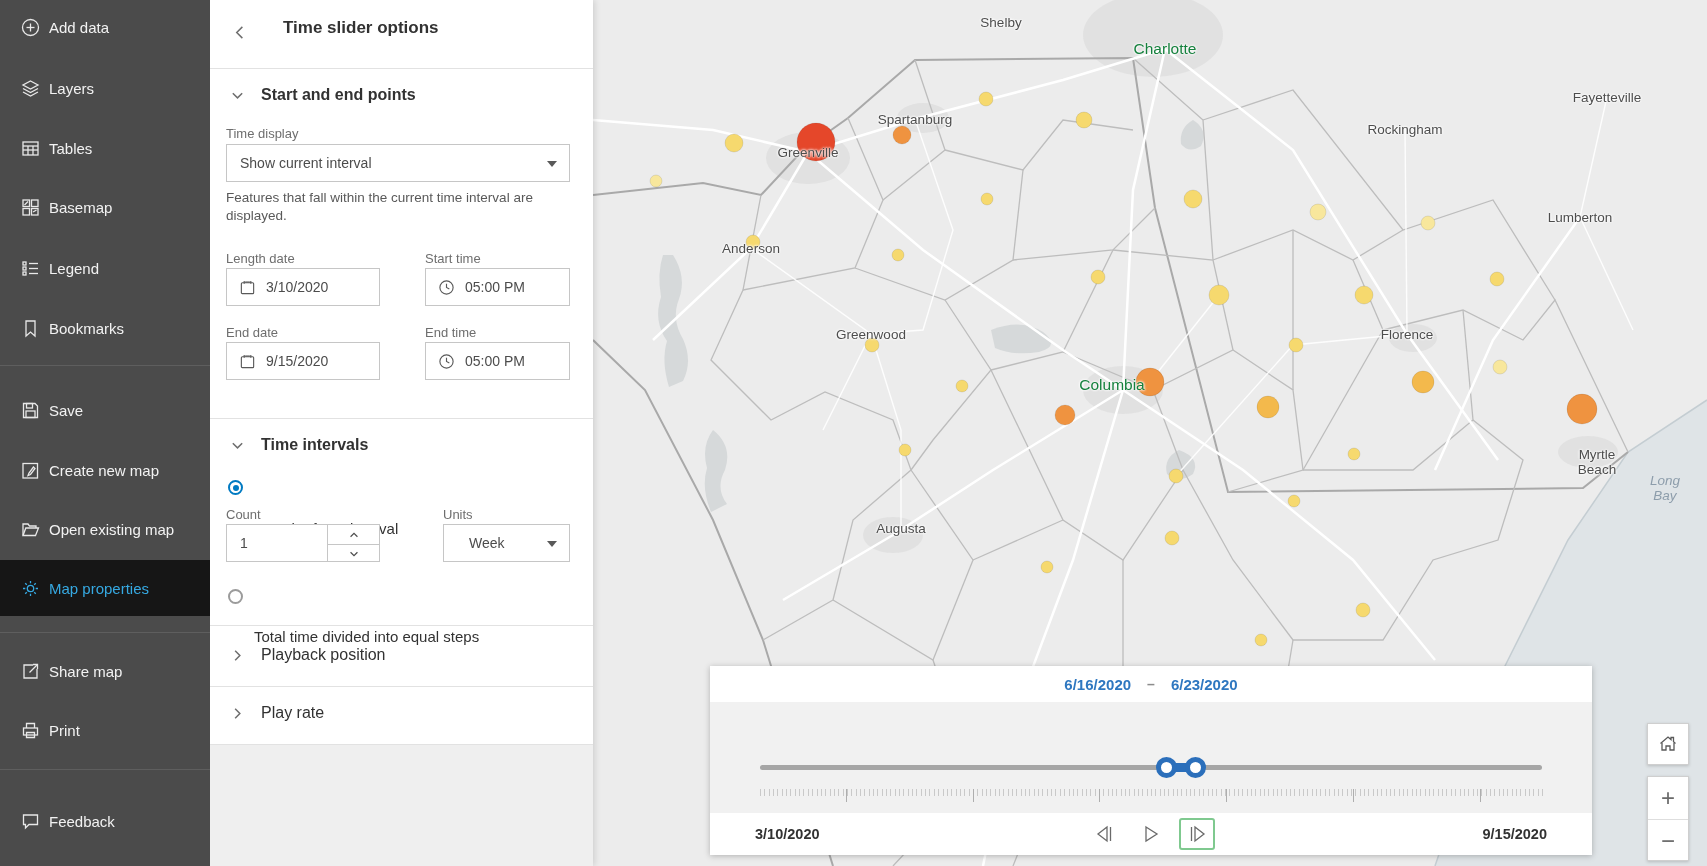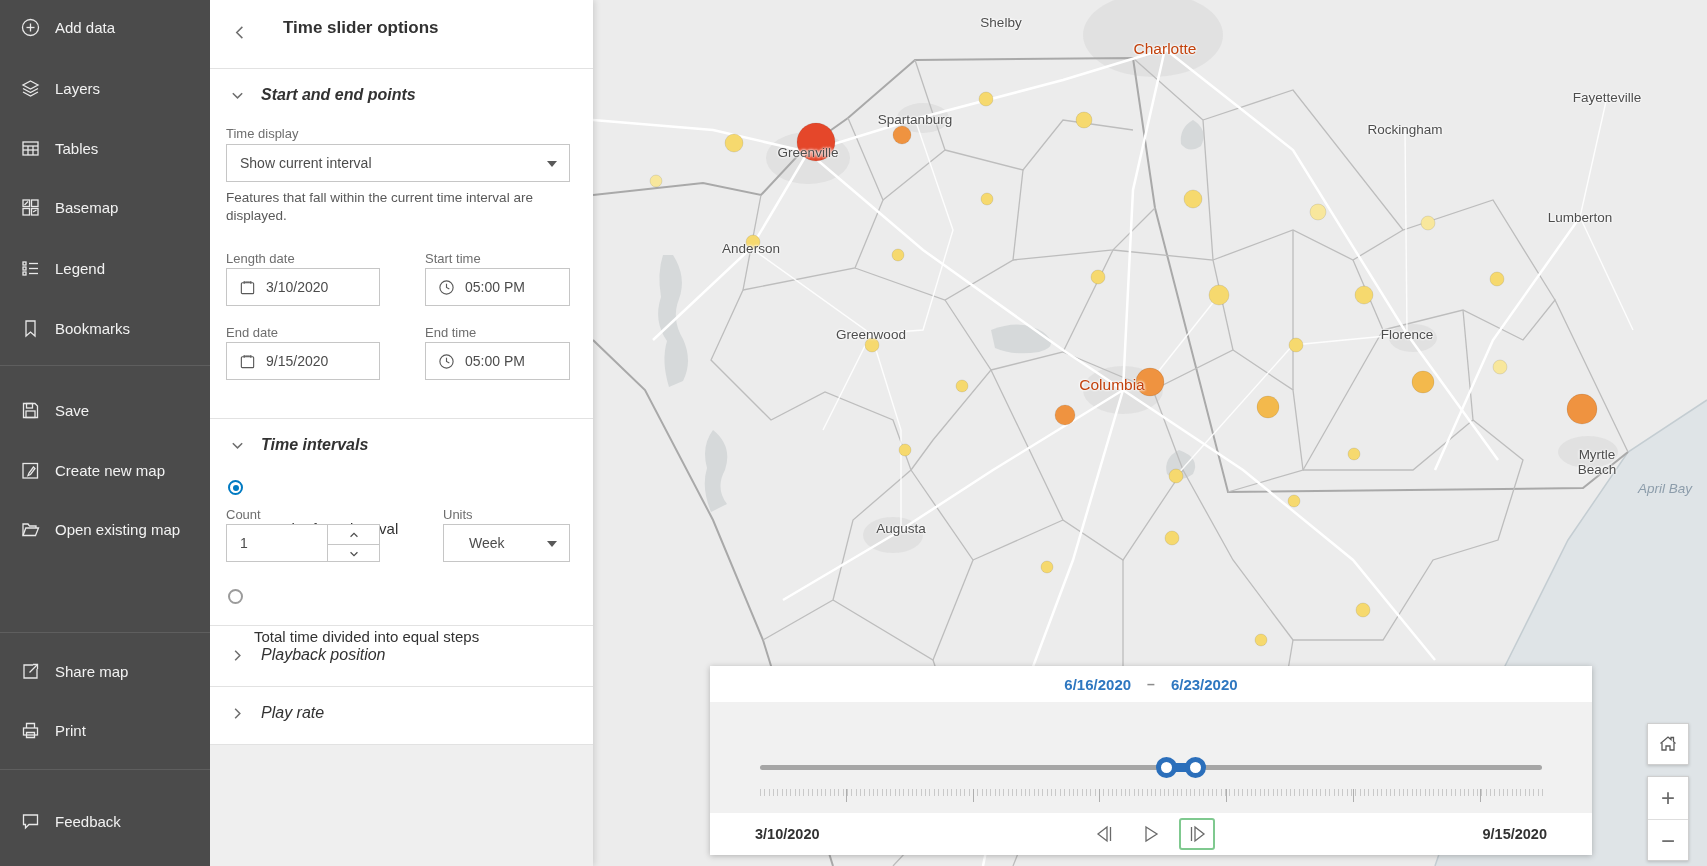--- a/index.html
+++ b/index.html
@@ -3,38 +3,38 @@
 <meta charset="utf-8">
 <style>
   * { margin:0; padding:0; box-sizing:border-box; }
   html,body { width:1707px; height:866px; overflow:hidden;
     font-family:"Liberation Sans","DejaVu Sans",sans-serif; background:#ececec; }
   #app { position:relative; width:1707px; height:866px; display:flex; }
 
   
   #sidebar { position:relative; width:210px; height:866px; background:#4b4b4b; flex:0 0 210px; z-index:30; }
   .side-item { position:absolute; left:0; width:210px; height:44px; display:flex; align-items:center;
-    padding-left:20px; gap:14px; color:#f2f2f2; font-size:15px; cursor:pointer; }
+    padding-left:20px; gap:8px; color:#f2f2f2; font-size:15px; cursor:pointer; }
   .side-item .icn { width:21px; height:21px; flex:0 0 21px; display:flex; align-items:center; justify-content:center; }
   .side-item .icn svg { width:21px; height:21px; stroke:#e8e8e8; fill:none; stroke-width:1.3; }
   .side-item.active { background:#161616; height:56px; }
   .side-item.active .lbl { color:#36a9e2; }
   .side-item.active .icn svg { stroke:#36a9e2; }
   .side-divider { position:absolute; left:0; width:210px; height:1px; background:#5e5e5e; }
 
   
   #options-panel { position:relative; width:383px; flex:0 0 383px; height:866px; background:#efefef; z-index:20;
     box-shadow:2px 0 6px rgba(0,0,0,.12); }
   #panel-card { position:absolute; top:0; left:0; width:383px; height:745px; background:#ffffff; }
   .pdivider { position:absolute; left:0; width:383px; height:1px; background:#e2e2e2; }
   .panel-header { position:absolute; top:14px; left:0; width:383px; height:36px; }
   .back-btn { position:absolute; left:16px; top:4px; width:28px; height:28px; display:flex; align-items:center;
     justify-content:center; cursor:pointer; color:#6e6e6e; }
   .panel-title { position:absolute; left:73px; top:4px; font-size:17px; font-weight:700; color:#323232; }
-  .sec-header { position:absolute; left:0; width:383px; height:30px; cursor:pointer;font-style:italic; }
+  .sec-header { position:absolute; left:0; width:383px; height:30px; cursor:pointer; }
   .sec-chev { position:absolute; left:20px; top:4px; width:16px; height:16px; color:#6e6e6e; }
   .sec-chev svg { width:15px; height:15px; stroke:#6e6e6e; fill:none; stroke-width:1.6; }
   .sec-title { position:absolute; left:51px; top:2px; font-size:16px; font-weight:700; color:#323232; }
   .field-label { position:absolute; font-size:13px; color:#6e6e6e; }
   .input-box { position:absolute; height:38px; background:#fff; border:1px solid #c6c6c6; display:flex;
     align-items:center; font-size:14px; color:#4c4c4c; cursor:pointer; }
   .input-box .bicon { margin-left:12px; margin-right:10px; display:flex; }
   .input-box .bicon svg { width:17px; height:17px; stroke:#595959; fill:none; stroke-width:1.2; }
   .caret { position:absolute; right:12px; top:16px; width:0; height:0; border-left:5px solid transparent;
     border-right:5px solid transparent; border-top:6px solid #595959; }
@@ -47,21 +47,21 @@
   .stepper { position:absolute; width:52px; height:38px; border:1px solid #c6c6c6; border-left:none; background:#fff; }
   .stepper .half { width:100%; height:19px; display:flex; align-items:center; justify-content:center; cursor:pointer; }
   .stepper .half + .half { border-top:1px solid #c6c6c6; }
   .stepper svg { width:12px; height:12px; stroke:#4c4c4c; fill:none; stroke-width:1.4; }
 
   
   #map { position:relative; flex:1 1 auto; height:866px; background:#ececec; overflow:hidden; }
   #map-svg { position:absolute; left:0; top:0; }
   .city { position:absolute; transform:translate(-50%,-50%); font-size:13.5px; color:#4d4d4d; white-space:nowrap;
     text-shadow:0 0 3px #fff,0 0 3px #fff,0 0 2px #fff; pointer-events:none; }
-  .city.large { font-size:15.5px; color:#c2410c; }
+  .city.large { font-size:15.5px; color:#15803d; }
   .city.wrap { white-space:normal; width:56px; text-align:center; line-height:15px; }
   .city.water { color:#8d9dab; font-style:italic; text-shadow:none; }
 
   .map-btn { position:absolute; width:42px; height:42px; background:#fff; border:1px solid #cfcfcf;
     display:flex; align-items:center; justify-content:center; cursor:pointer;
     box-shadow:0 1px 3px rgba(0,0,0,.18); color:#595959; }
   .map-btn svg { width:20px; height:20px; stroke:#595959; fill:none; stroke-width:1.3; }
   #zoom-stack { position:absolute; width:42px; height:85px; background:#fff; border:1px solid #cfcfcf;
     box-shadow:0 1px 3px rgba(0,0,0,.18); }
   .zoom-half { width:100%; height:42px; display:flex; align-items:center; justify-content:center;
@@ -186,20 +186,29 @@
         <span class="lbl">Create new map</span>
       </div>
       <div class="side-item" style="top: 507px;">
         <span class="icn">
           <svg viewBox="0 0 21 21">
             <path d="M3 16.5 L3 5 L8 5 L9.5 7 L16 7 L16 9"></path>
             <path d="M3 16.5 L5.8 9 L18.5 9 L15.5 16.5 Z"></path>
           </svg>
         </span>
         <span class="lbl">Open existing map</span>
+      </div>
+      <div class="side-item active" style="top: 560px;">
+        <span class="icn">
+          <svg viewBox="0 0 21 21">
+            <circle cx="10.5" cy="10.5" r="3.2"></circle>
+            <path d="M10.5 3 L10.5 5.3 M10.5 15.7 L10.5 18 M3 10.5 L5.3 10.5 M15.7 10.5 L18 10.5 M5.2 5.2 L6.8 6.8 M14.2 14.2 L15.8 15.8 M15.8 5.2 L14.2 6.8 M6.8 14.2 L5.2 15.8"></path>
+          </svg>
+        </span>
+        <span class="lbl">Map properties</span>
       </div>
       <div class="side-item" style="top: 649px;">
         <span class="icn">
           <svg viewBox="0 0 21 21">
             <path d="M13 4 L4 4 L4 17 L17 17 L17 8"></path>
             <path d="M9.5 11.5 L17 4"></path>
             <path d="M13 3.5 L17.5 3.5 L17.5 8"></path>
           </svg>
         </span>
         <span class="lbl">Share map</span>
@@ -482,21 +491,21 @@
         <div class="city" style="left: 1014px; top: 97px;">Fayetteville</div>
         <div class="city" style="left: 812px; top: 129px;">Rockingham</div>
         <div class="city" style="left: 215px; top: 152px;">Greenville</div>
         <div class="city" style="left: 158px; top: 248px;">Anderson</div>
         <div class="city" style="left: 987px; top: 217px;">Lumberton</div>
         <div class="city" style="left: 278px; top: 334px;">Greenwood</div>
         <div class="city" style="left: 814px; top: 334px;">Florence</div>
         <div class="city large" style="left: 519px; top: 385px;">Columbia</div>
         <div class="city" style="left: 308px; top: 528px;">Augusta</div>
         <div class="city wrap" style="left: 1004px; top: 462px;">Myrtle Beach</div>
-        <div class="city wrap water" style="left: 1072px; top: 488px;">April Bay</div>
+        <div class="city wrap water" style="left: 1072px; top: 488px;">Long Bay</div>
       </div>
 
     <div class="map-btn" id="home-btn" style="left:1054px; top:723px">
       <svg viewBox="0 0 20 20">
           <path d="M4 9 L4 16 L8 16 L8 12 L12 12 L12 16 L16 16 L16 9"></path>
           <path d="M2.5 9.5 L10 3 L13 5.6 L13 3.5 L15.5 3.5 L15.5 7.8 L17.5 9.5"></path>
         </svg>
     </div>
     <div id="zoom-stack" style="left:1054px; top:776px">
       <div class="zoom-half">+</div>

